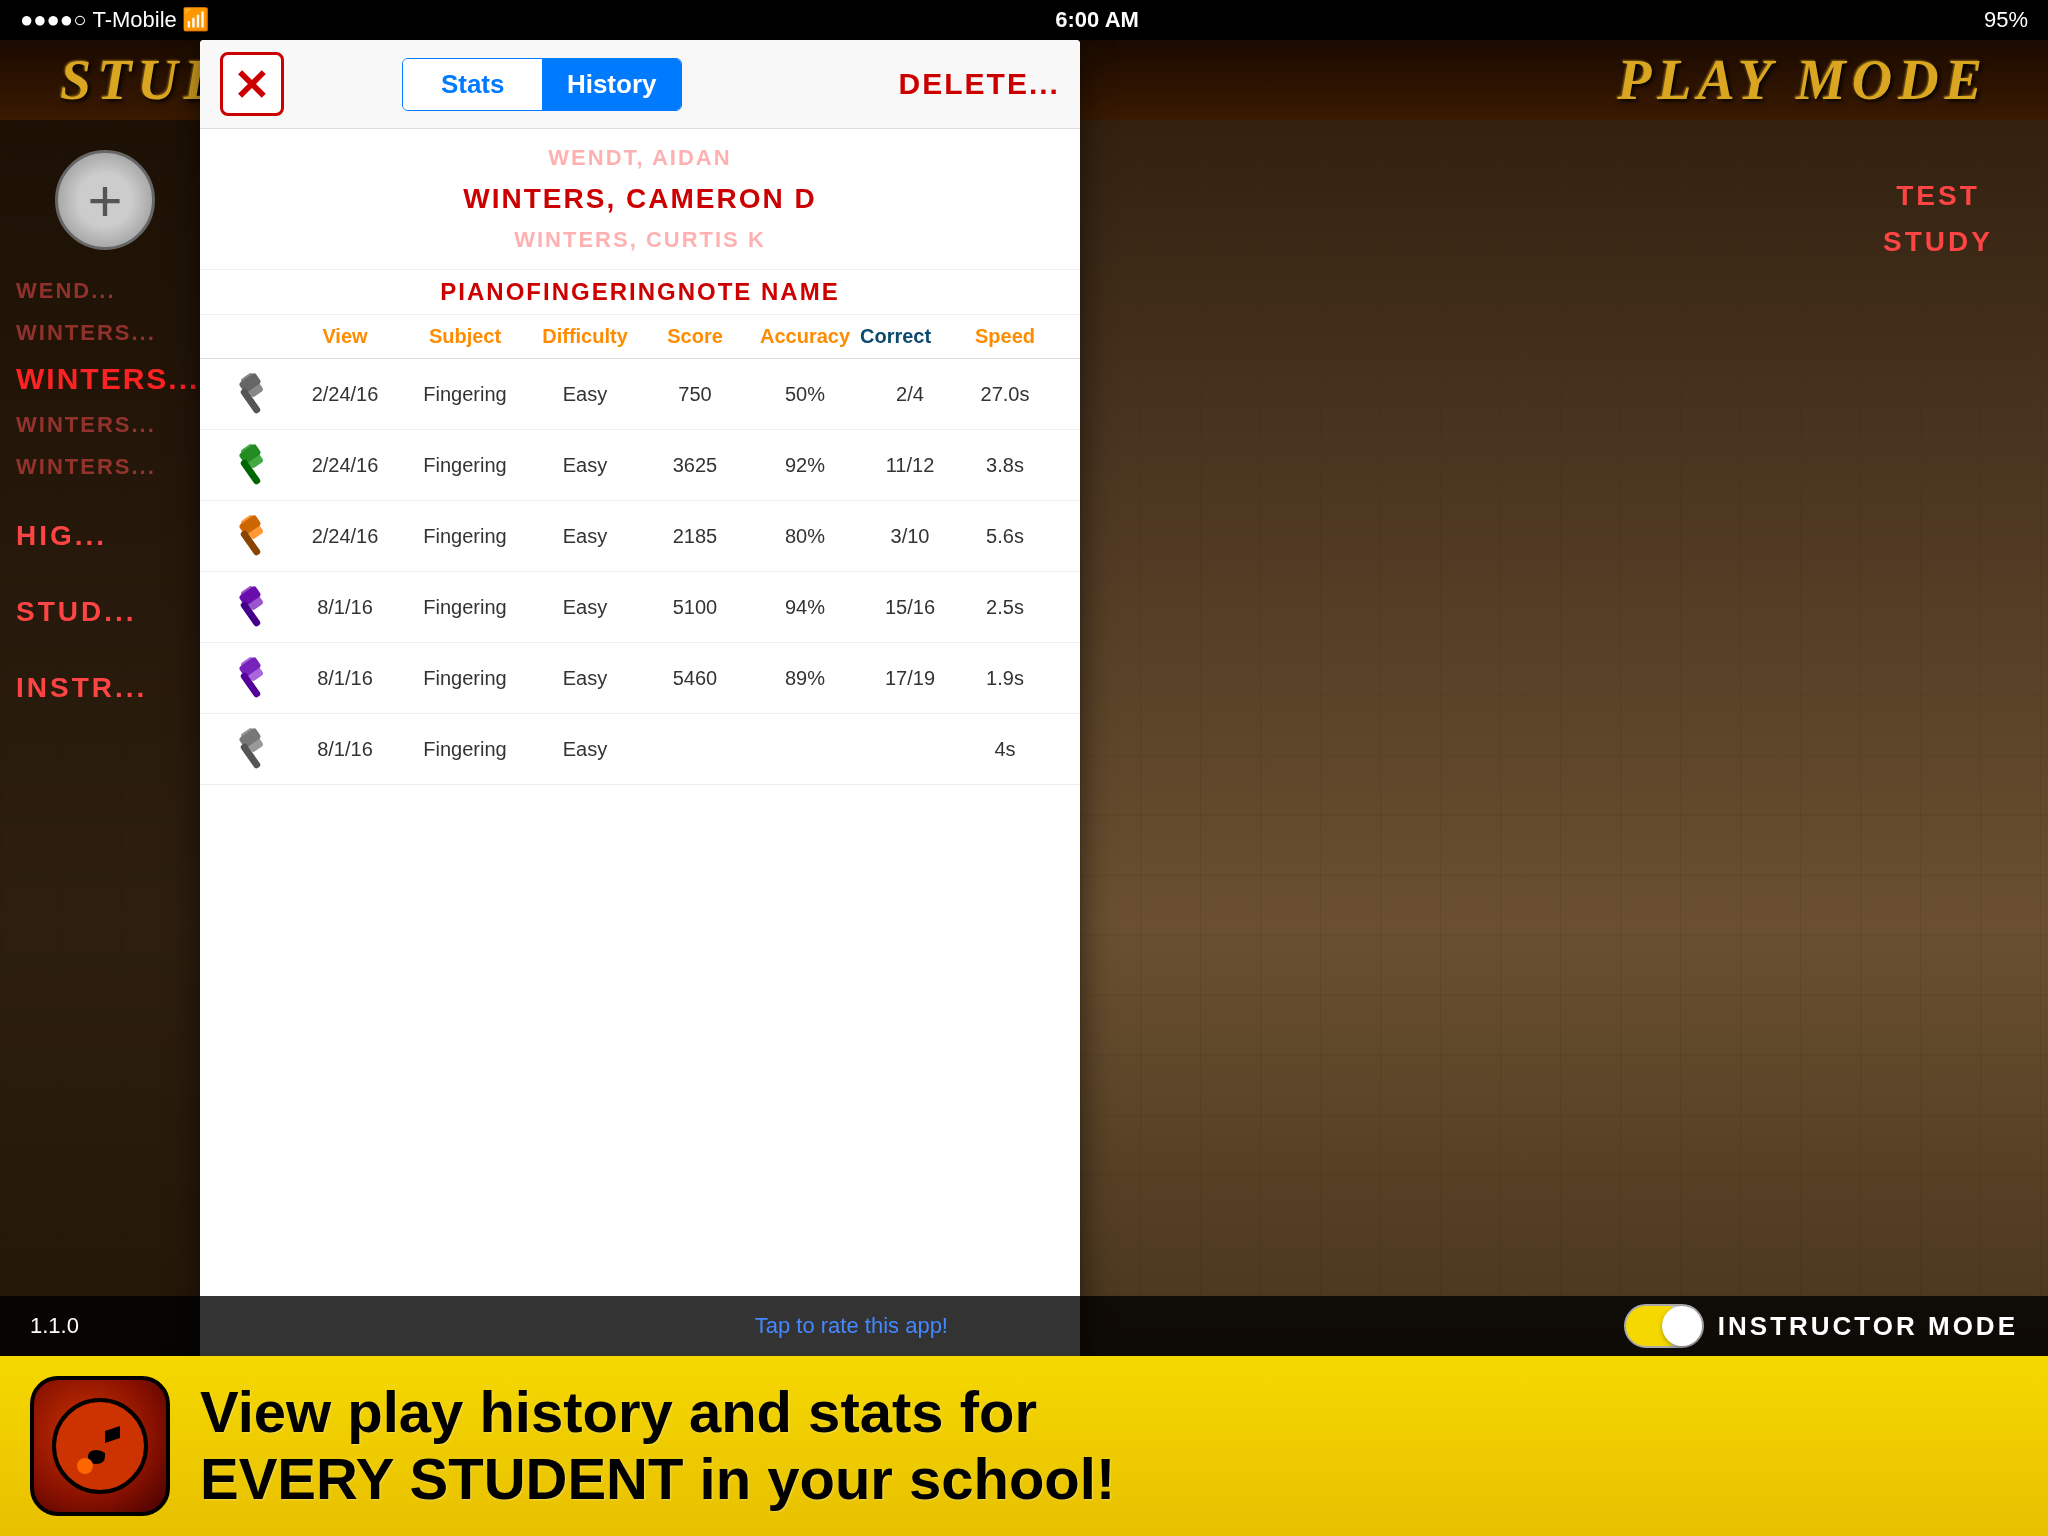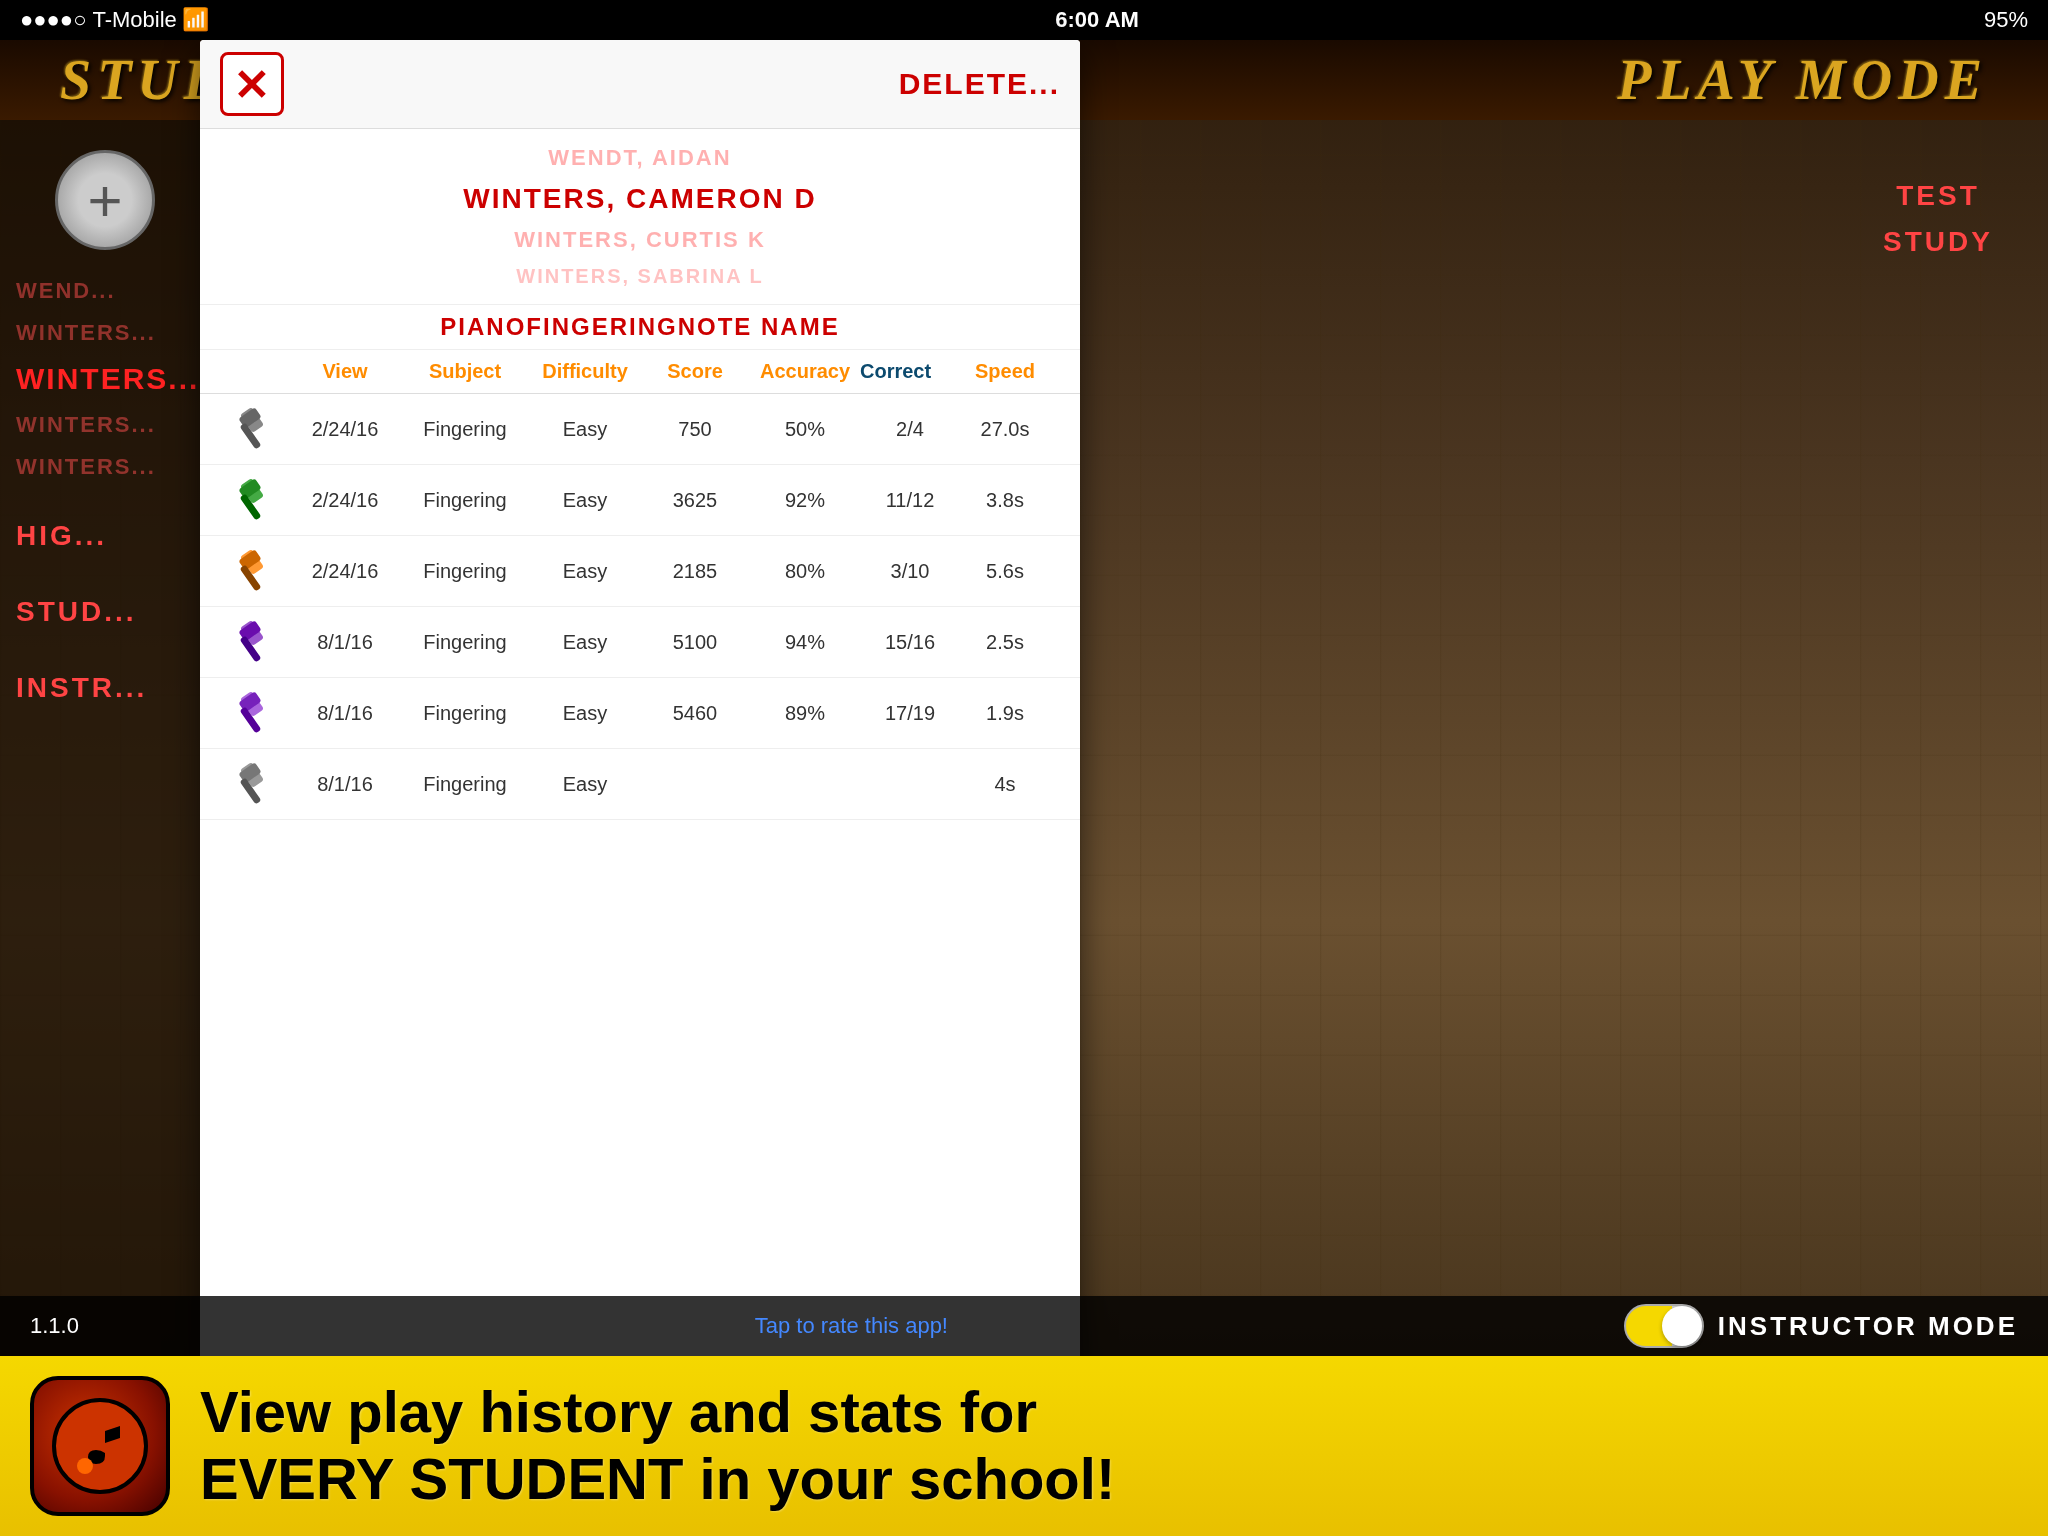--- a/index.html
+++ b/index.html
@@ -418,29 +418,32 @@
   <div class="right-label">STUDY</div>
 </div>
 
 <div class="modal-overlay">
 
   <div class="modal-header">
     <div class="close-btn">
       <span>✕</span>
     </div>
 
+    <div class="tab-group">
+      <button class="tab-btn">Stats</button>
+      <button class="tab-btn active">History</button>
+    </div>
 
     <div class="delete-btn">DELETE...</div>
   </div>
 
   <div class="student-list">
     <div class="student-row" style="color:rgba(255,80,80,0.45); font-size:22px; text-align:center;">WENDT, AIDAN</div>
     <div class="student-row" style="color:#CC0000; font-size:28px; font-weight:900; text-align:center;">WINTERS, CAMERON D</div>
     <div class="student-row" style="color:rgba(255,80,80,0.45); font-size:22px; text-align:center;">WINTERS, CURTIS K</div>
-    <div class="student-row" style="color:rgba(255,80,80,0.35); font-size:20px; text-align:center;">WINTERS, SABRINA L</div>
   </div>
 
   <div class="subject-row">
     <span class="subject-item">PIANO</span>
     <span class="subject-item">FINGERING</span>
     <span class="subject-item">NOTE NAME</span>
   </div>
 
   <div class="stats-table">
 

